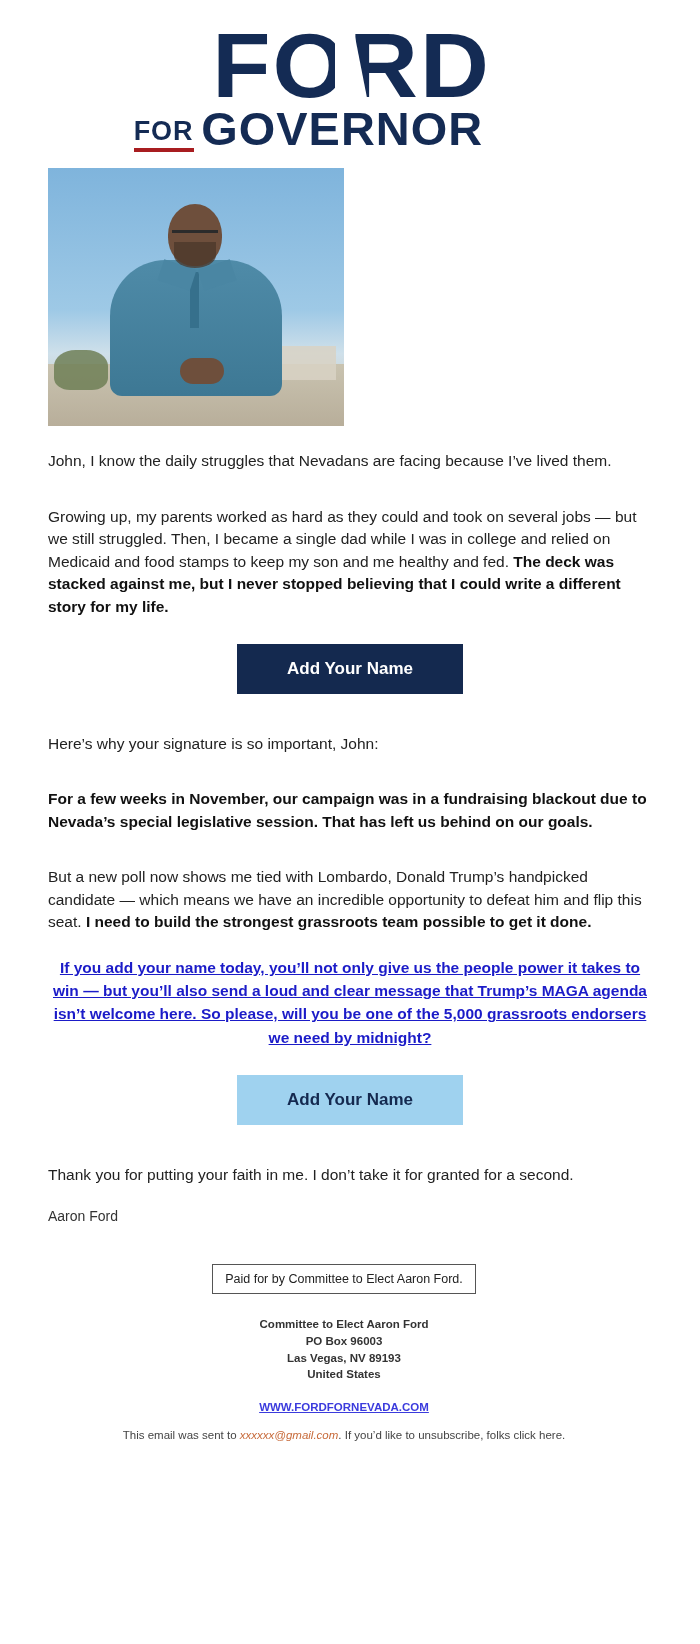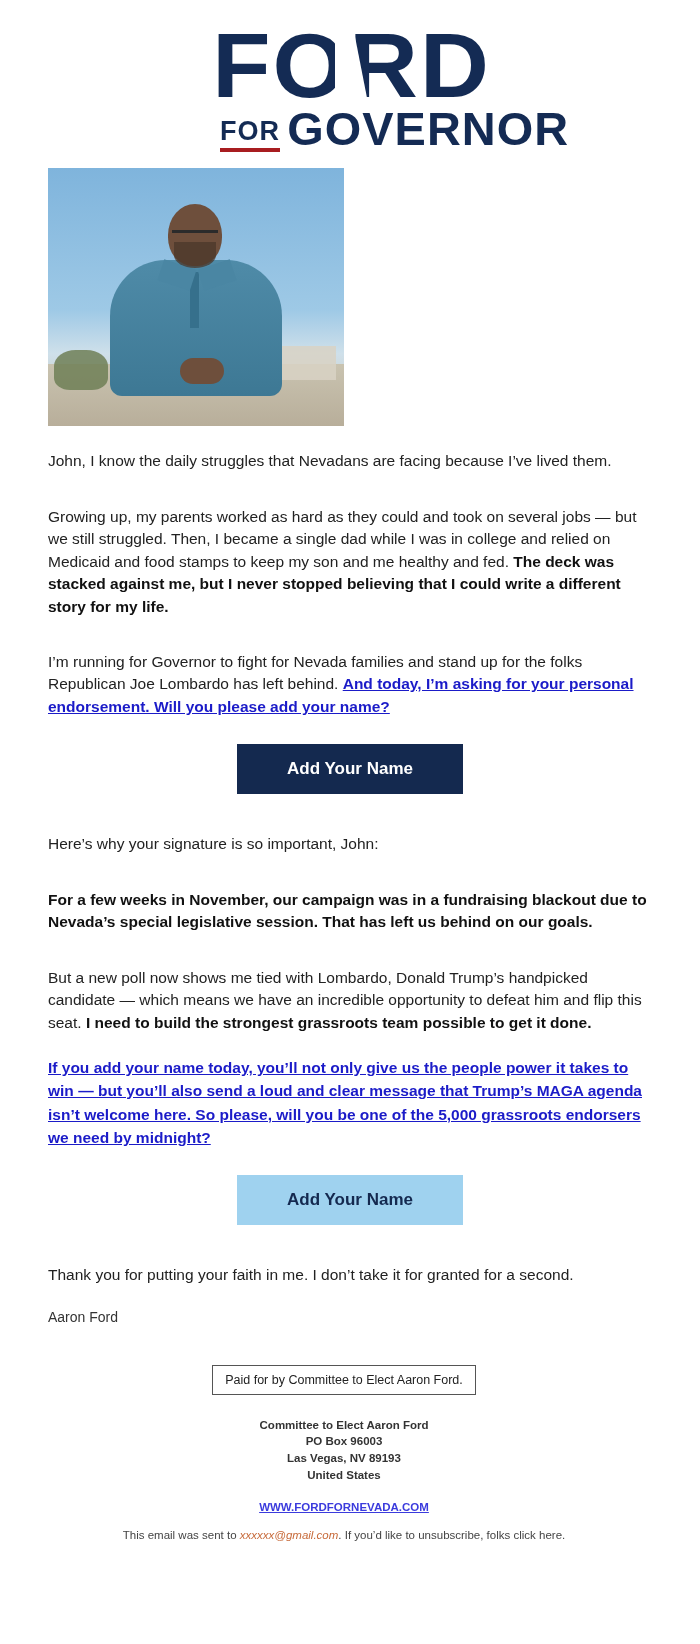--- a/index.html
+++ b/index.html
@@ -47,21 +47,21 @@
     top: 8px;
     width: 34px;
     height: 78px;
     background: #ffffff;
     clip-path: polygon(0% 0%, 55% 0%, 100% 100%, 0% 100%);
     border-left: 0;
   }
   .logo-bottom {
     display: flex;
     align-items: flex-end;
-    justify-content: space-between;
+    justify-content: flex-end;
     gap: 10px;
     margin-top: -4px;
   }
   .logo-for {
     font-weight: bold;
     font-size: 27px;
     color: #142b54;
     line-height: 1;
     letter-spacing: 1px;
     border-bottom: 4px solid #a81d20;
@@ -190,20 +190,21 @@
   .link {
     color: #1b1bc8;
     text-decoration: underline;
     font-weight: bold;
   }
   a.link { cursor: pointer; }
   p.linkblock {
     font-size: 15.5px;
     line-height: 1.5;
     margin: 22px 0 0 0;
+    text-align: center;
   }
   p.sig {
     font-size: 14px;
     margin: 22px 0 0 0;
     color: #333333;
   }
 
   
   .cta-wrap {
     text-align: center;
@@ -296,23 +297,20 @@
   </div>
 
   <div class="body">
 
     <p class="copy first">John, I know the daily struggles that Nevadans are facing because I’ve lived them.</p>
 
     <p class="copy">
       <span>Growing up, my parents worked as hard as they could and took on several jobs — but we still struggled. Then, I became a single dad while I was in college and relied on Medicaid and food stamps to keep my son and me healthy and fed. </span><b>The deck was stacked against me, but I never stopped believing that I could write a different story for my life.</b>
     </p>
 
-    <p class="copy">
-      <span>I’m running for Governor to fight for Nevada families and stand up for the folks Republican Joe Lombardo has left behind. </span><a class="link" href="#">And today, I’m asking for your personal endorsement. Will you please add your name?</a>
-    </p>
 
     <div class="cta-wrap">
       <a class="cta cta-dark" href="#">Add Your Name</a>
     </div>
 
     <p class="copy">Here’s why your signature is so important, John:</p>
 
     <p class="copy">
       <b>For a few weeks in November, our campaign was in a fundraising blackout due to Nevada’s special legislative session. That has left us behind on our goals.</b>
     </p>

